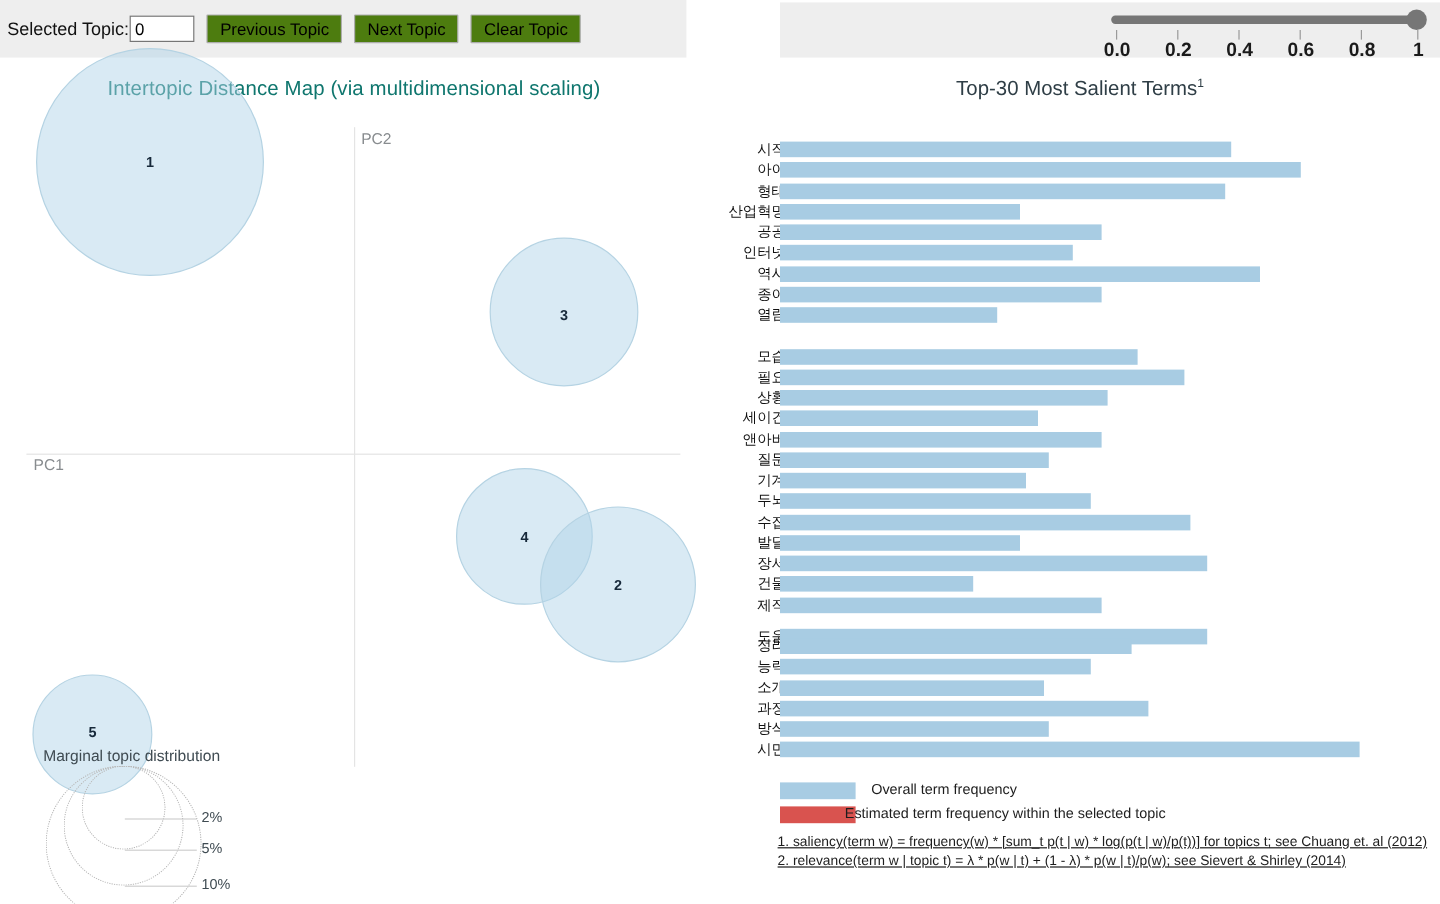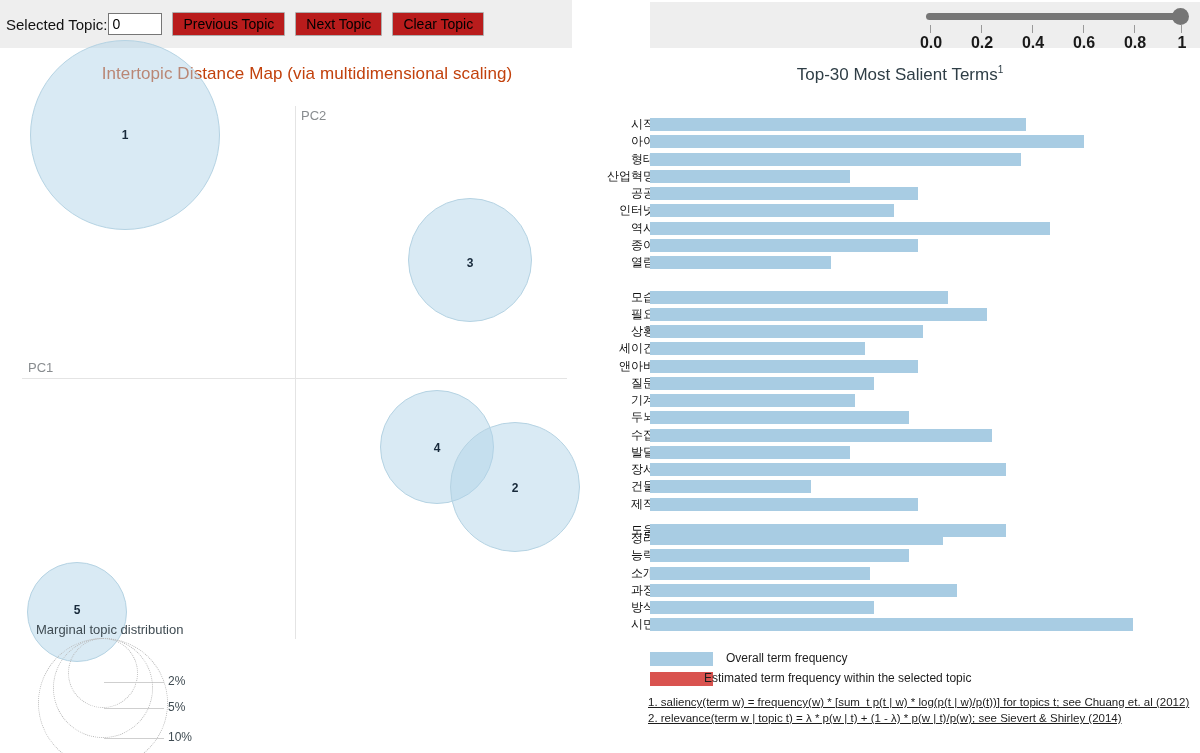--- a/index.html
+++ b/index.html
@@ -46,36 +46,36 @@
     font-family: "Liberation Sans", sans-serif;
     padding: 0 3px;
     box-sizing: border-box;
     color: #000;
   }
   .tb-btn {
     margin-left: 10px;
     height: 24px;
     padding: 0 10px;
     border: 1px solid #adadad;
-    background: #b91c1c;
+    background: #4d7c0f;
     font-size: 14px;
     font-family: "Liberation Sans", sans-serif;
     color: #000;
     cursor: pointer;
     border-radius: 1px;
     line-height: 22px;
   }
 
   #idm-title {
     position: absolute;
-    left: 12px; top: 64px;
+    left: 0; top: 64px;
     width: 590px;
     text-align: center;
     font-size: 17px;
-    color: #c2410c;
+    color: #0f766e;
     letter-spacing: .1px;
   }
 
   #idm-canvas {
     position: absolute;
     left: 0; top: 48px;
     width: 600px; height: 600px;
   }
   .axis-line {
     position: absolute;
@@ -255,21 +255,21 @@
     <button class="tb-btn">Next Topic</button>
     <button class="tb-btn">Clear Topic</button>
   </div>
 
   <div id="idm-title">Intertopic Distance Map (via multidimensional scaling)</div>
 
   <div id="idm-canvas">
 
     <div class="axis-line" style="left:22px; top:330px; width:545px; height:1px;"></div>
     <div class="axis-line" style="left:295px; top:58px; width:1px; height:533px;"></div>
-    <div class="axis-label" style="left:28px; top:312px;">PC1</div>
+    <div class="axis-label" style="left:28px; top:332px;">PC1</div>
     <div class="axis-label" style="left:301px; top:60px;">PC2</div>
 
     <div class="topic-circle" style="left:30px; top:-8px; width:190px; height:190px;"></div>
     <div class="topic-num" style="left:125px; top:87px;">1</div>
 
     <div class="topic-circle" style="left:408px; top:150px; width:124px; height:124px;"></div>
     <div class="topic-num" style="left:470px; top:215px;">3</div>
 
     <div class="topic-circle" style="left:380px; top:342px; width:114px; height:114px;"></div>
     <div class="topic-num" style="left:437px; top:400px;">4</div>

